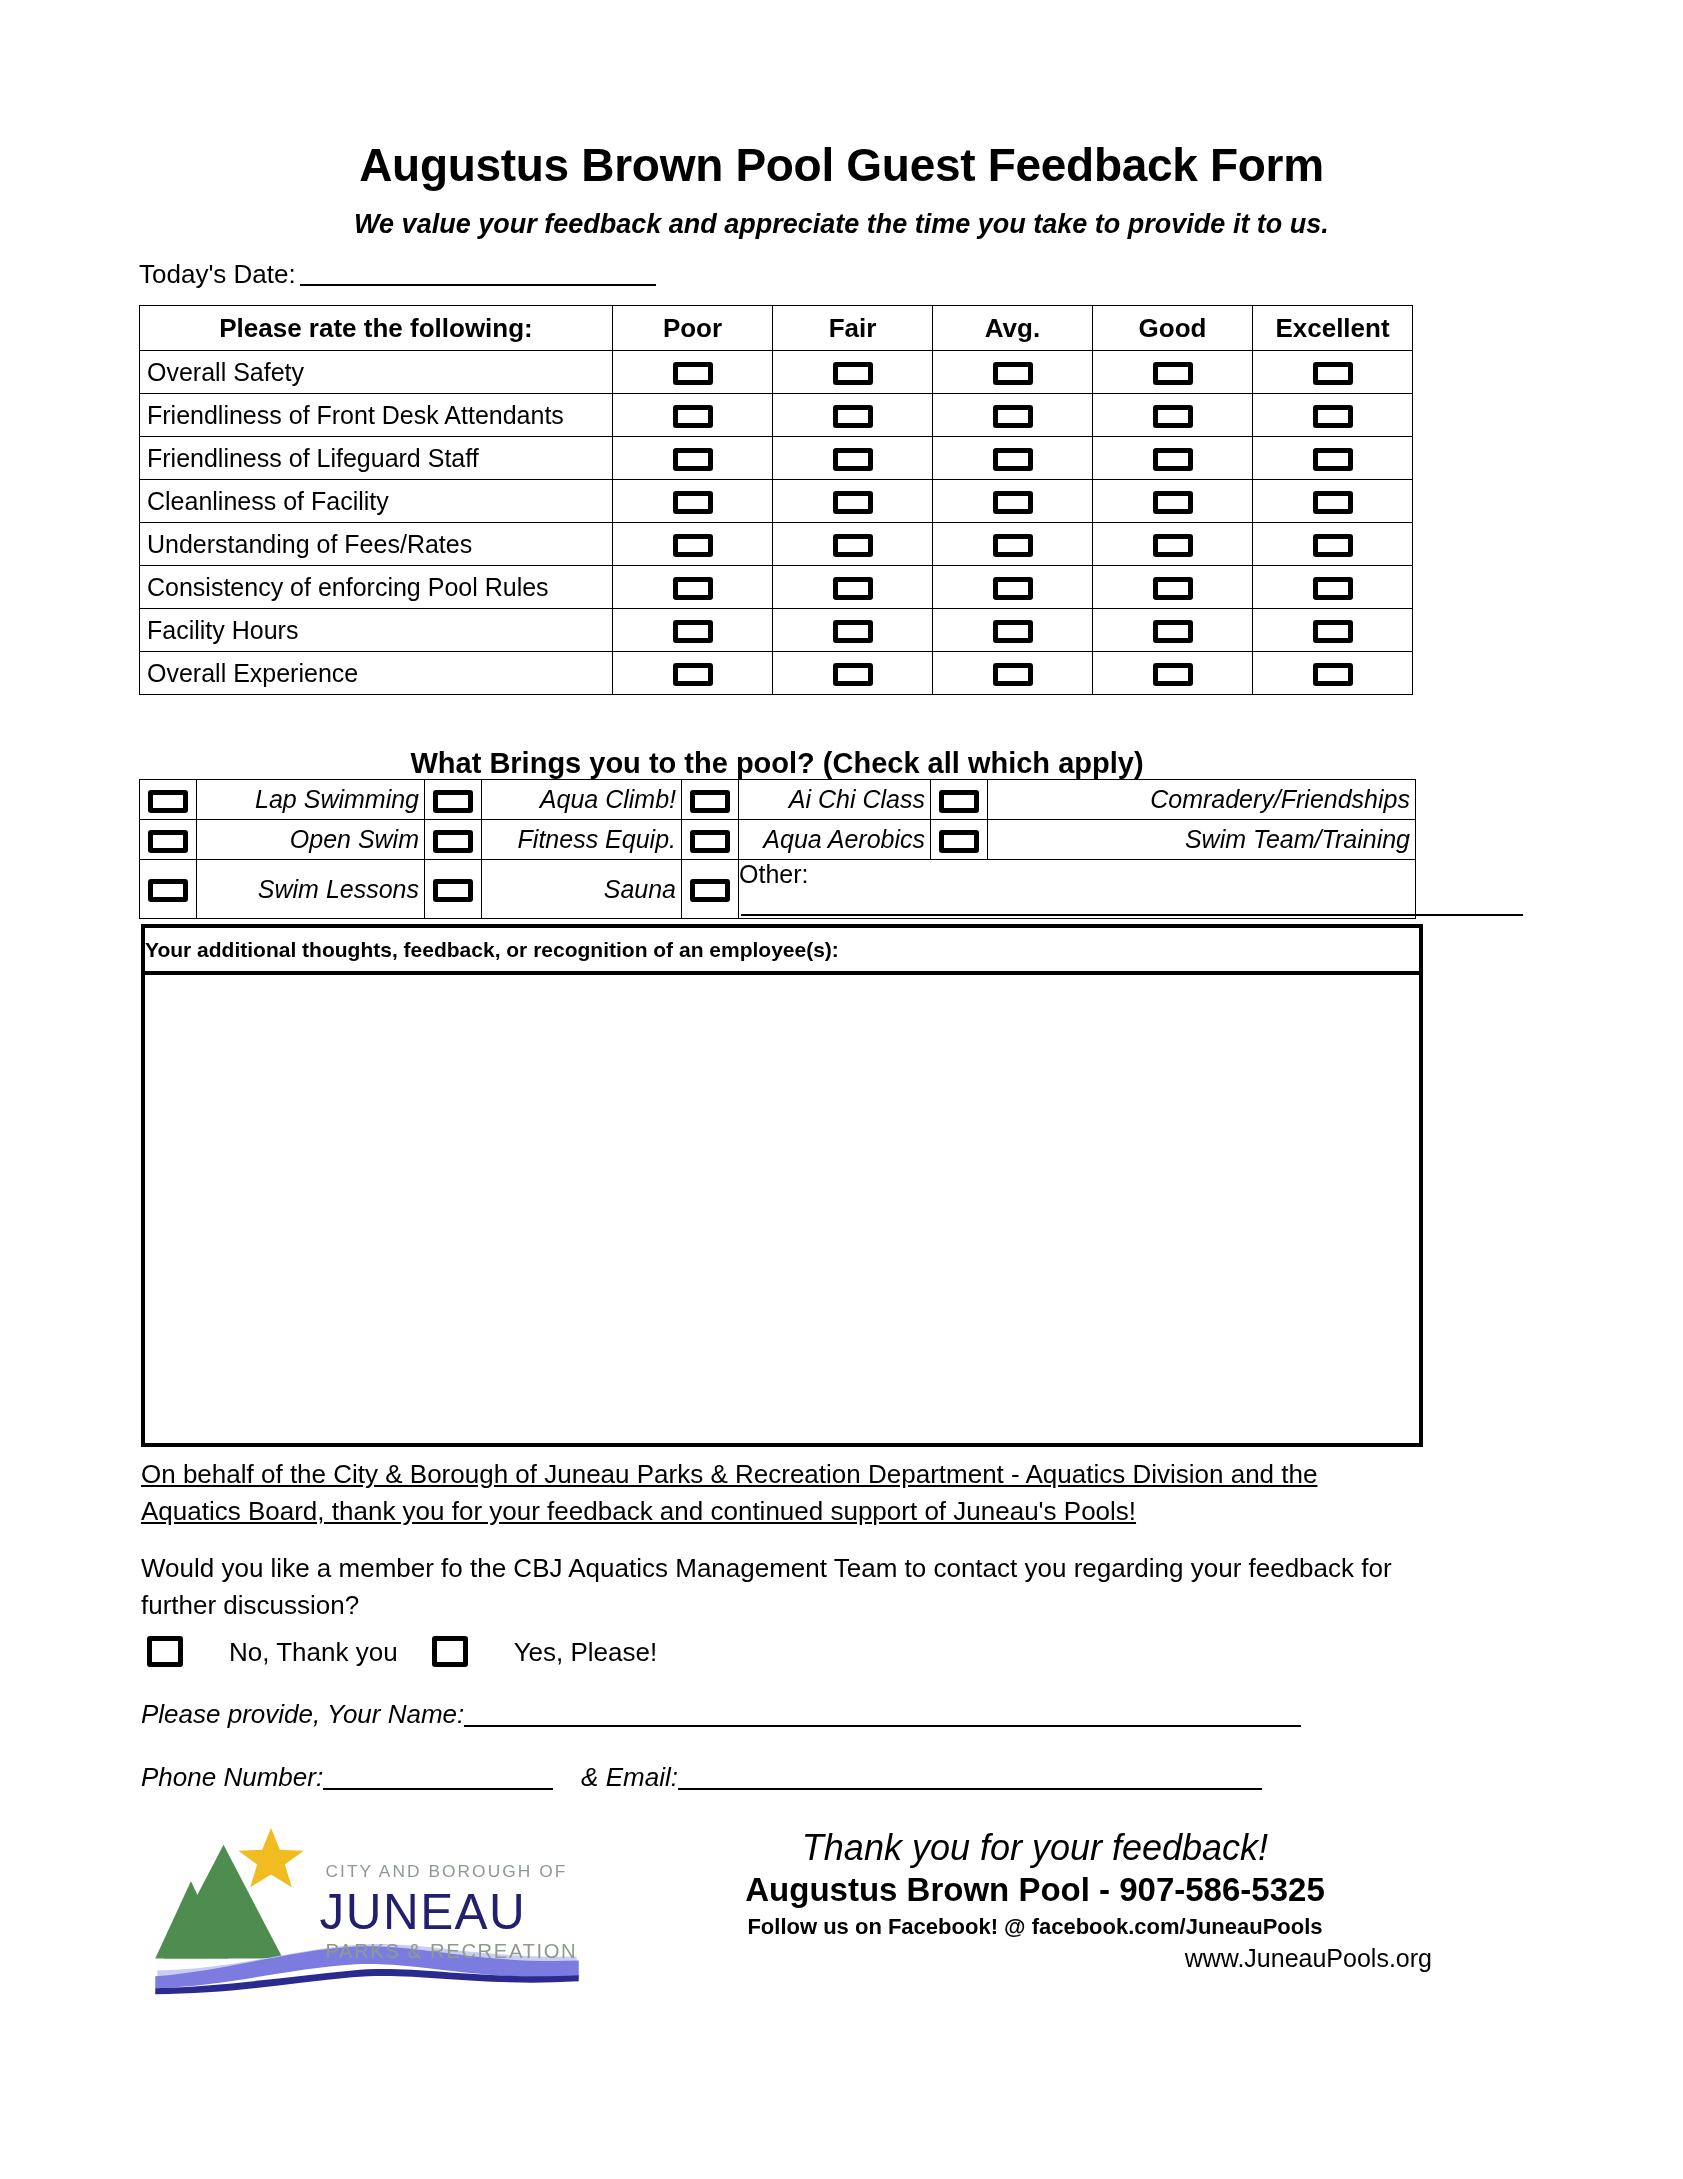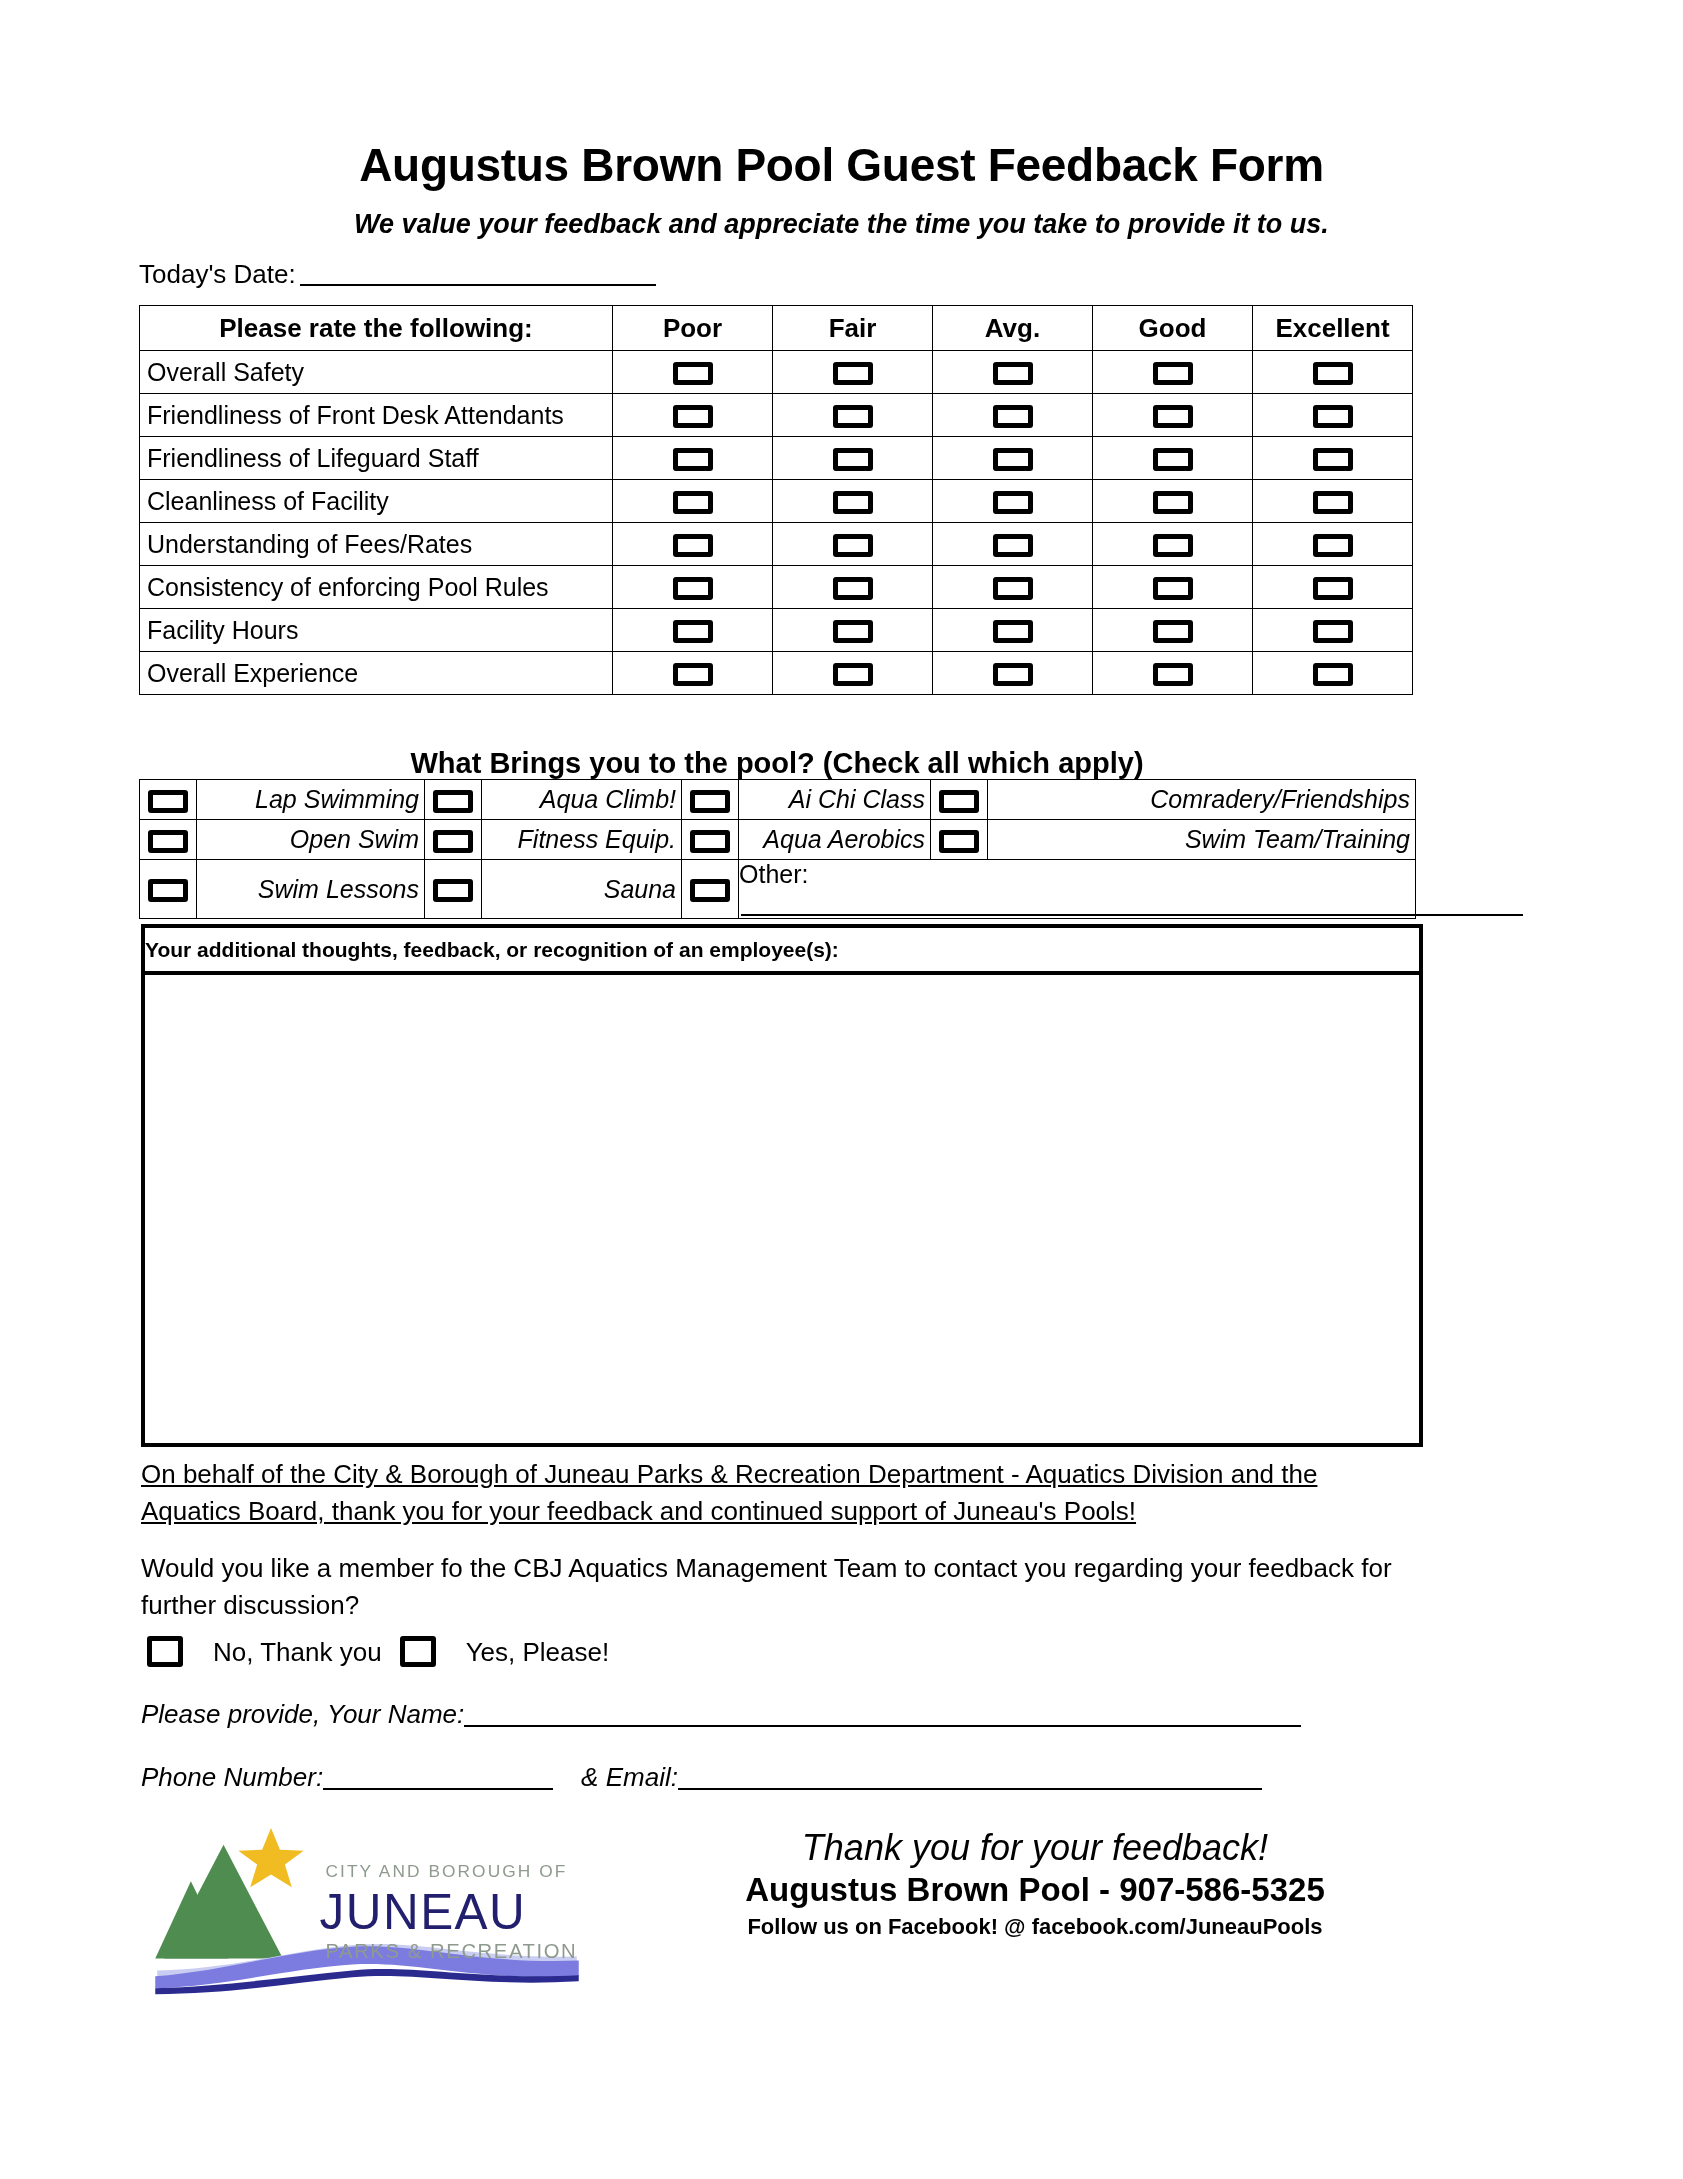--- a/index.html
+++ b/index.html
@@ -207,21 +207,21 @@
   .para-contact { top: 1550px; }
 
   .yn-row {
     position: absolute;
     left: 147px;
     top: 1636px;
     font-size: 26px;
     line-height: 1;
     display: flex;
     align-items: center;
-    gap: 0;
+    gap: 16px;
   }
   .yn-row .lbl { padding: 0 18px 0 30px; }
   .yn-row .lbl2 { padding: 0 0 0 30px; }
 
   .field-line {
     position: absolute;
     left: 141px;
     font-size: 26px;
     font-style: italic;
     line-height: 1;
@@ -452,17 +452,18 @@
       <text x="178" y="58" font-family="'Liberation Sans', sans-serif" font-size="17.5" letter-spacing="2.1" fill="#8f9a8f">CITY AND BOROUGH OF</text>
       <text x="172" y="110" font-family="'Liberation Sans', sans-serif" font-size="50" letter-spacing="1.5" fill="#221f6e">JUNEAU</text>
       <text x="178" y="139" font-family="'Liberation Sans', sans-serif" font-size="20.5" letter-spacing="1.6" fill="#8f9a8f">PARKS &amp; RECREATION</text>
     </svg>
   </div>
 
   <div class="foot-block">
     <div class="foot-thanks">Thank you for your feedback!</div>
     <div class="foot-pool">Augustus Brown Pool - 907-586-5325</div>
     <div class="foot-fb">Follow us on Facebook! @ facebook.com/JuneauPools</div>
+    <div class="foot-web">www.JuneauPools.org</div>
   </div>
 
 
 </div>
 
 
 </body></html>

